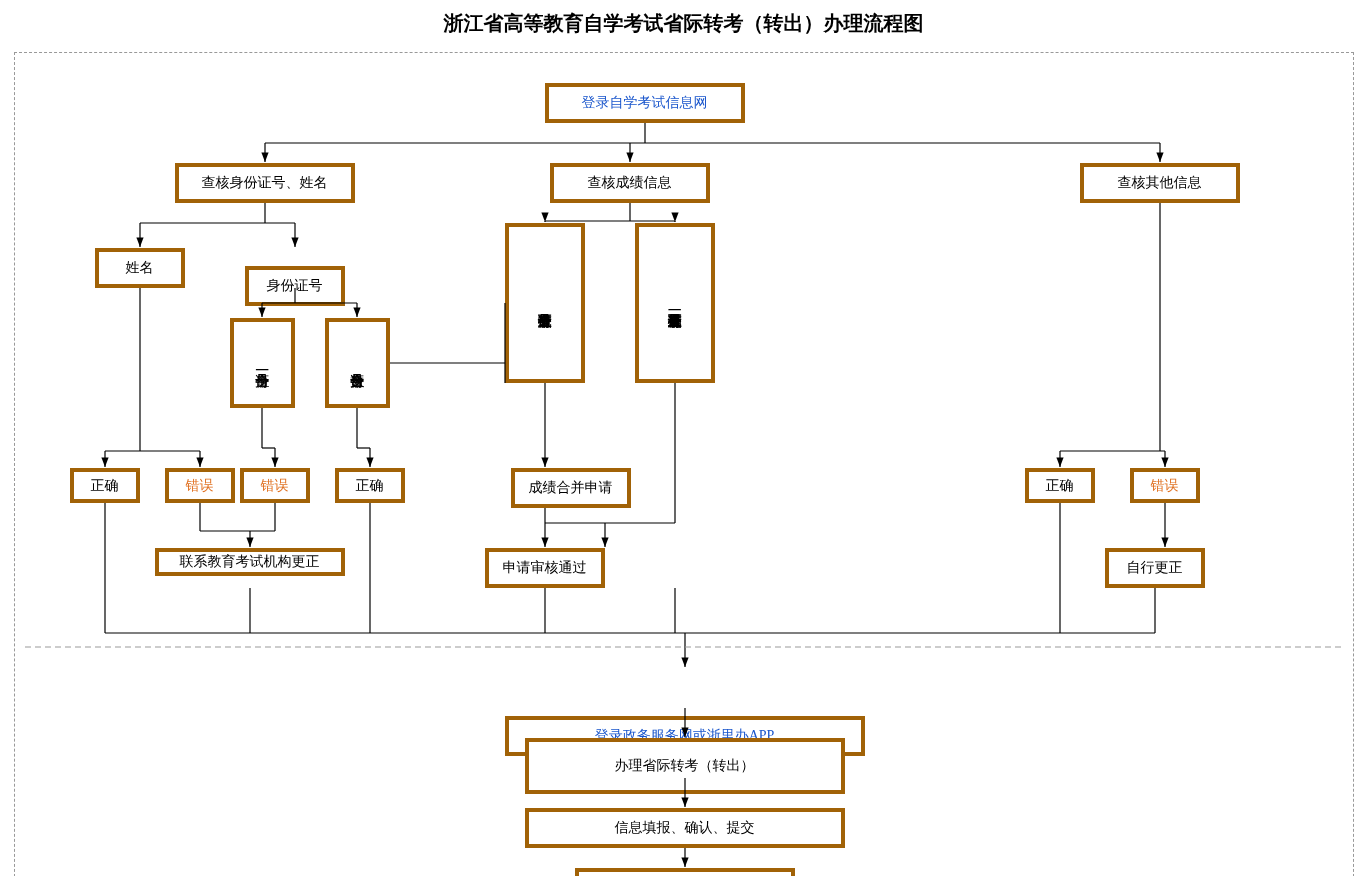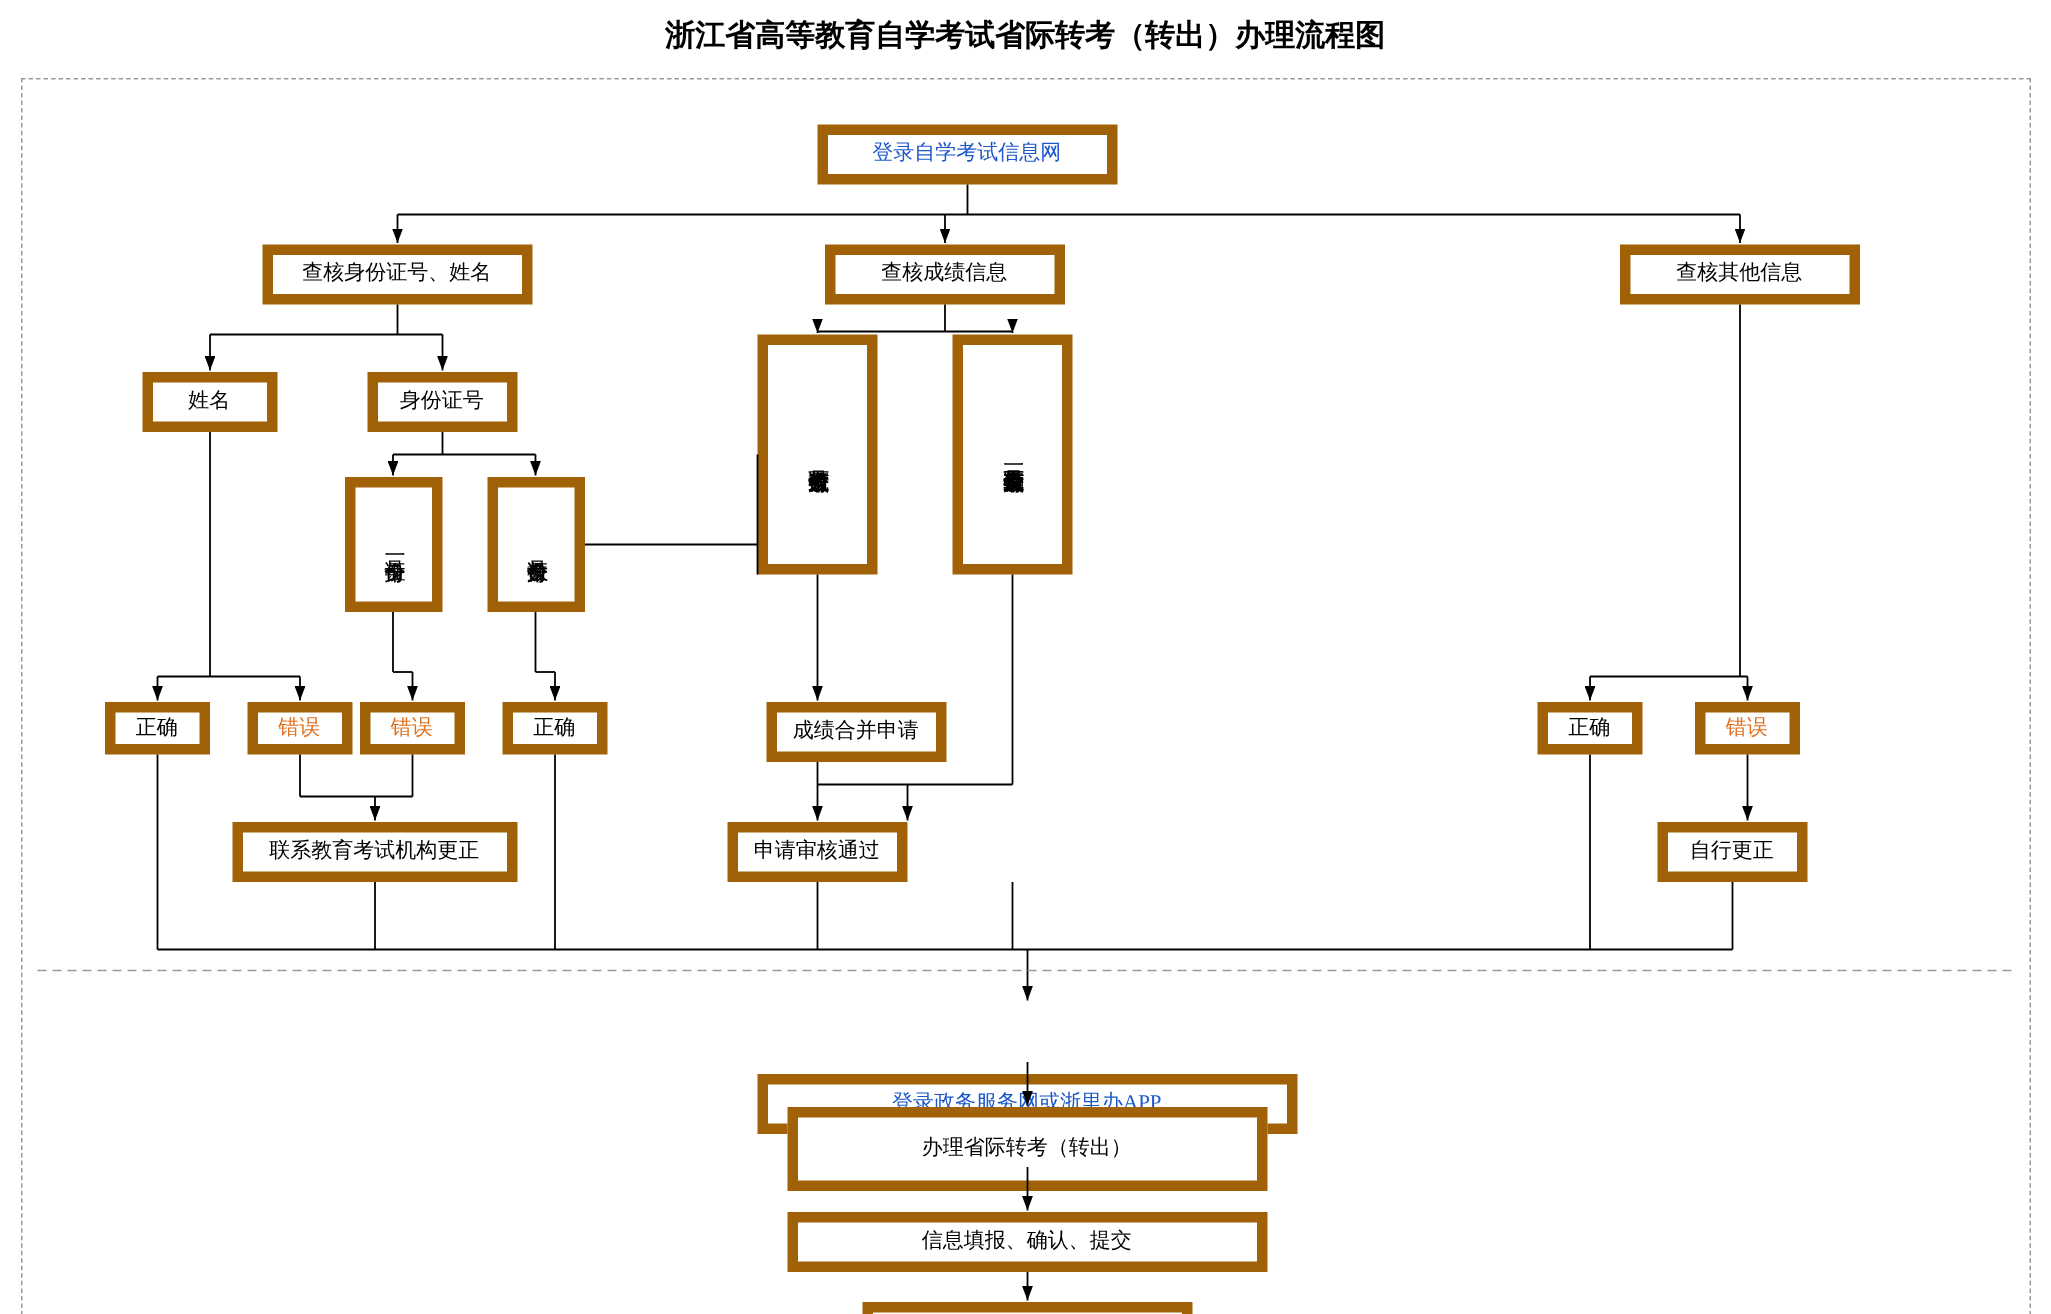--- a/index.html
+++ b/index.html
@@ -30,21 +30,21 @@
     .flowchart-svg {
       position: absolute;
       top: 0; left: 0;
       width: 100%;
       height: 100%;
       pointer-events: none;
     }
     
     .box {
       position: absolute;
-      border: 7px solid #a16207;
+      border: 4px solid #a16207;
       display: flex;
       align-items: center;
       justify-content: center;
       text-align: center;
       background: #fff;
       line-height: 1.4;
       padding: 4px;
     }
     .box-blue { color: #1a56cc; }
     .box-orange { color: #e07020; }
@@ -75,21 +75,21 @@
   </div>
 
   <div class="box box-black" style="left:1065px;top:110px;width:160px;height:40px;">
     <span>查核其他信息</span>
   </div>
 
   <div class="box box-black" style="left:80px;top:195px;width:90px;height:40px;">
     <span>姓名</span>
   </div>
 
-  <div class="box box-black" style="left:230px;top:195px;width:100px;height:40px;">
+  <div class="box box-black" style="left:230px;top:213px;width:100px;height:40px;">
     <span>身份证号</span>
   </div>
 
   <div class="box box-black" style="left:490px;top:170px;width:80px;height:160px;">
     <span class="vertical-text">有数个身份证号下有成绩</span>
   </div>
 
   <div class="box box-black" style="left:620px;top:170px;width:80px;height:160px;">
     <span class="vertical-text">有且只有一个正确身份证号下有成绩</span>
   </div>
@@ -123,21 +123,21 @@
   </div>
 
   <div class="box box-black" style="left:1010px;top:415px;width:70px;height:35px;">
     <span>正确</span>
   </div>
 
   <div class="box box-orange" style="left:1115px;top:415px;width:70px;height:35px; color:#e07020;">
     <span>错误</span>
   </div>
 
-  <div class="box box-black" style="left:140px;top:495px;width:190px;height:40px;">
+  <div class="box box-black" style="left:140px;top:495px;width:190px;height:28px;">
     <span>联系教育考试机构更正</span>
   </div>
 
   <div class="box box-black" style="left:470px;top:495px;width:120px;height:40px;">
     <span>申请审核通过</span>
   </div>
 
   <div class="box box-black" style="left:1090px;top:495px;width:100px;height:40px;">
     <span>自行更正</span>
   </div>

